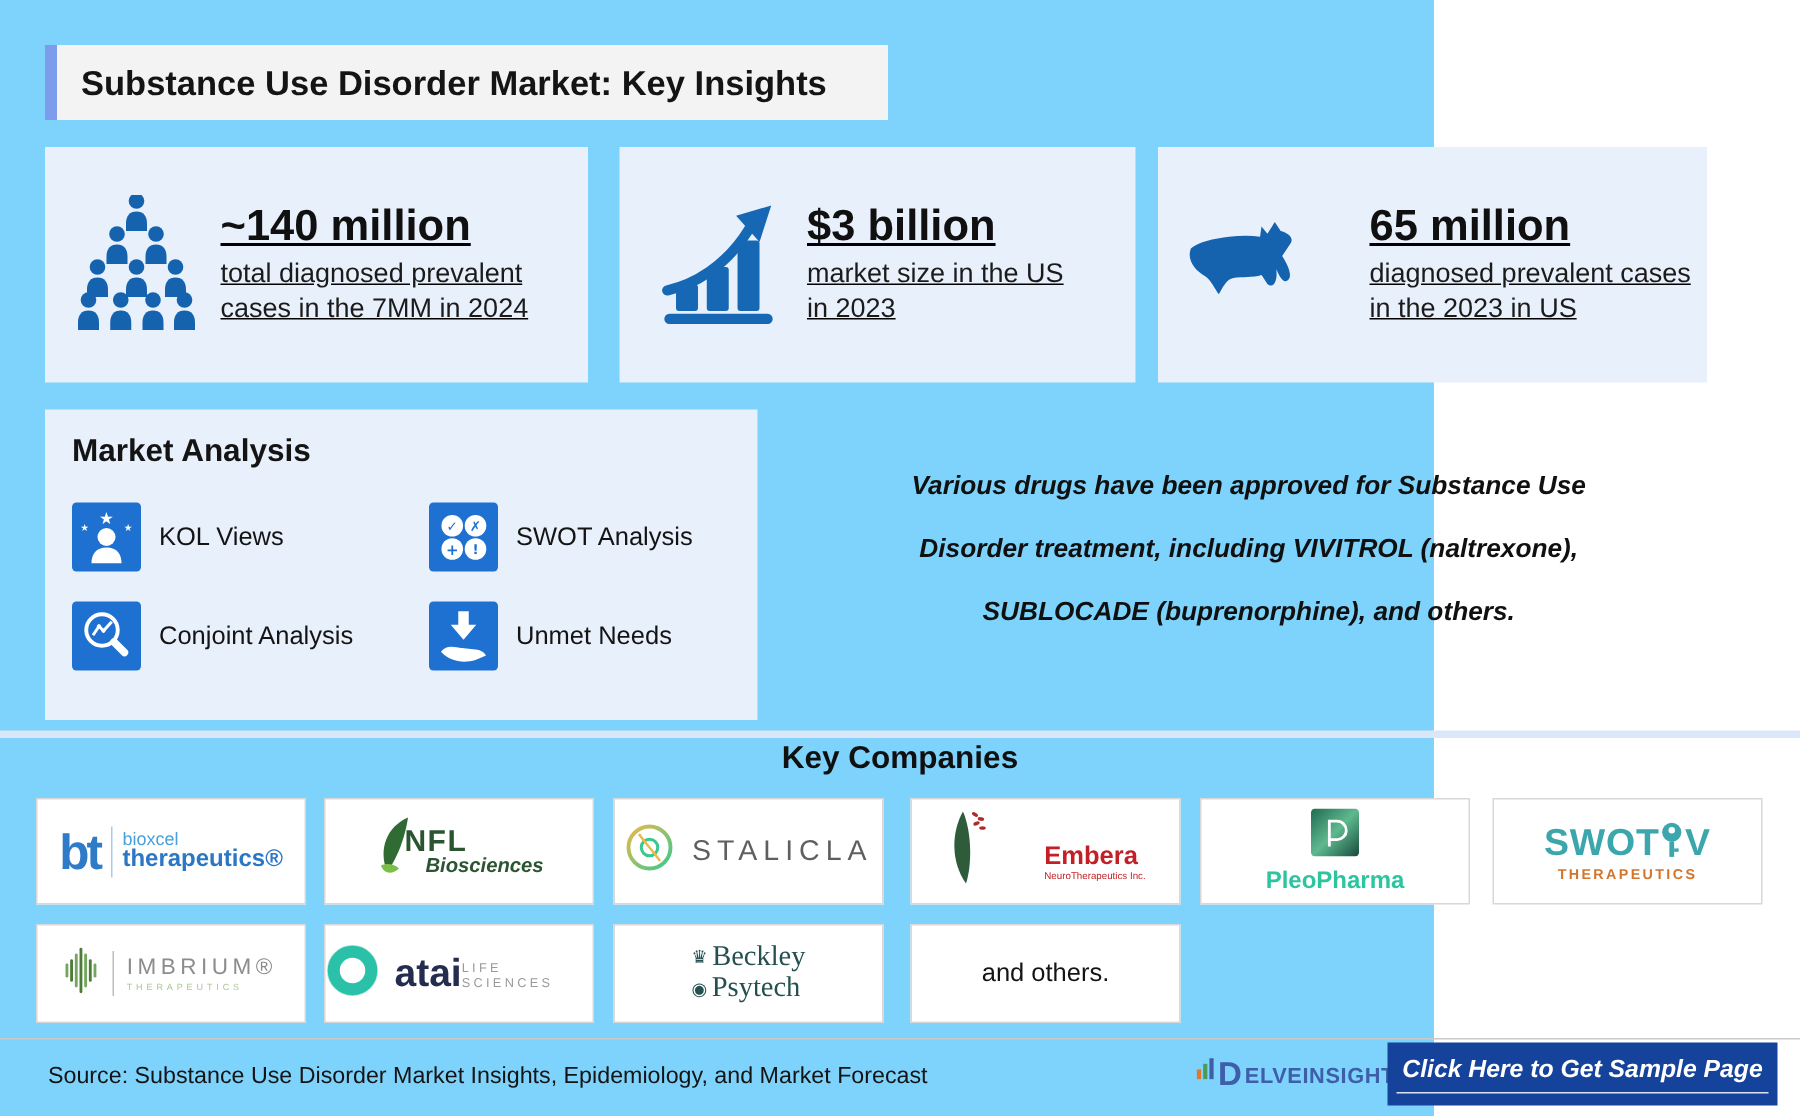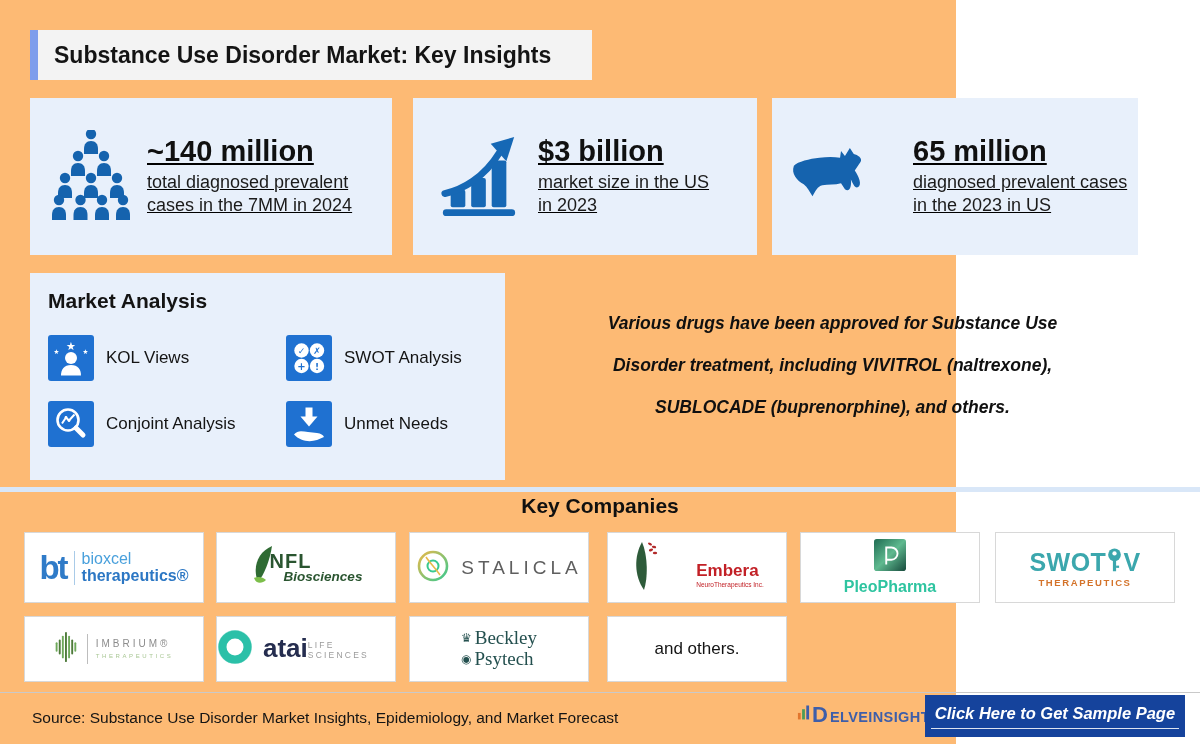--- a/index.html
+++ b/index.html
@@ -1,17 +1,17 @@
 <!DOCTYPE html>
 <html><head>
 <meta charset="utf-8">
 <style>
   html,body{margin:0;padding:0;background:#fff;}
   body{width:1200px;height:744px;font-family:"Liberation Sans",sans-serif;overflow:hidden;}
-  #canvas{position:relative;width:956px;height:744px;background:#fdba74;}
+  #canvas{position:relative;width:956px;height:744px;background:#7dd3fc;}
 
   
   .title-block{position:absolute;left:30px;top:30px;width:562px;height:50px;background:#F3F3F3;}
   .title-accent{position:absolute;left:0;top:0;width:8px;height:50px;background:#7D9DEC;}
   .title-text{position:absolute;left:24px;top:0;height:50px;line-height:50px;font-size:23px;font-weight:bold;color:#141414;white-space:nowrap;}
 
   
   .stat-card{position:absolute;top:98px;height:157px;background:#E8F0FB;display:flex;align-items:center;box-sizing:border-box;text-decoration:underline;}
   #stat-0{left:30px;width:362px;padding-left:22px;}
   #stat-1{left:413px;width:344px;padding-left:24px;}
@@ -42,21 +42,21 @@
   .kc-title{position:absolute;left:0;top:494px;width:1200px;text-align:center;font-size:21px;font-weight:bold;color:#101010;}
   .logo-card{position:absolute;width:180px;background:#fff;border:1px solid #D8D8D8;box-sizing:border-box;display:flex;align-items:center;justify-content:center;}
   .row1{top:532px;height:71px;} .row2{top:616px;height:66px;}
   .c0{left:24px;} .c1{left:216px;} .c2{left:409px;} .c3{left:607px;} .c4{left:800px;} .c5{left:995px;}
 
   
   .bx{display:flex;align-items:center;gap:7px;}
   .bx-mark{font-size:33px;font-weight:bold;color:#2F7BC8;letter-spacing:-2px;line-height:1;}
   .bx-div{width:1px;height:34px;background:#A9CBE8;}
   .bx-col{display:flex;flex-direction:column;line-height:1.05;}
-  .bx-top{font-size:16px;color:#49A0DC;}
+  .bx-top{font-size:12px;color:#49A0DC;}
   .bx-bottom{font-size:16px;font-weight:bold;color:#2C77C4;}
 
   .nfl{display:flex;align-items:center;}
   .nfl-col{margin-left:-6px;display:flex;flex-direction:column;align-items:flex-start;}
   .nfl-top{font-size:20px;font-weight:bold;color:#2A5530;letter-spacing:1px;line-height:.95;}
   .nfl-bottom{font-size:13.5px;font-style:italic;font-weight:bold;color:#2A5530;margin:-2px 0 0 14px;}
 
   .st{display:flex;align-items:center;gap:11px;}
   .st-text{font-size:19px;color:#5F5F5F;letter-spacing:4px;}
 
@@ -69,21 +69,21 @@
   .pl-text{font-size:16px;font-weight:bold;color:#2EC4A0;margin-top:3px;}
 
   .kv{display:flex;flex-direction:column;align-items:center;}
   .kv-line{display:flex;align-items:center;}
   .kv-a,.kv-b{font-size:25px;font-weight:800;color:#3BA7AD;letter-spacing:.5px;line-height:1;}
   .kv-sub{font-size:9.5px;font-weight:bold;color:#D4732A;letter-spacing:1.6px;margin-top:0px;}
 
   .im{display:flex;align-items:center;gap:8px;}
   .im-div{width:1px;height:30px;background:#BDBDBD;}
   .im-col{display:flex;flex-direction:column;}
-  .im-top{font-size:10px;color:#8C8C8C;letter-spacing:3px;line-height:1;}
+  .im-top{font-size:15px;color:#8C8C8C;letter-spacing:3px;line-height:1;}
   .im-bottom{font-size:6px;color:#A9C795;letter-spacing:2.6px;margin-top:4px;}
 
   .at{display:flex;align-items:center;gap:10px;}
   .at-col{display:flex;flex-direction:row;}
   .at-top{font-size:26px;font-weight:800;color:#252D4F;line-height:.9;}
   .at-bottom{font-size:8.5px;color:#9A9A9A;letter-spacing:2.2px;margin-top:3px;}
 
   .bk{font-family:"Liberation Serif",serif;color:#24504F;display:flex;flex-direction:column;line-height:1.08;}
   .bk-row{display:flex;align-items:center;gap:3px;}
   .bk-glyph{font-size:12px;}

